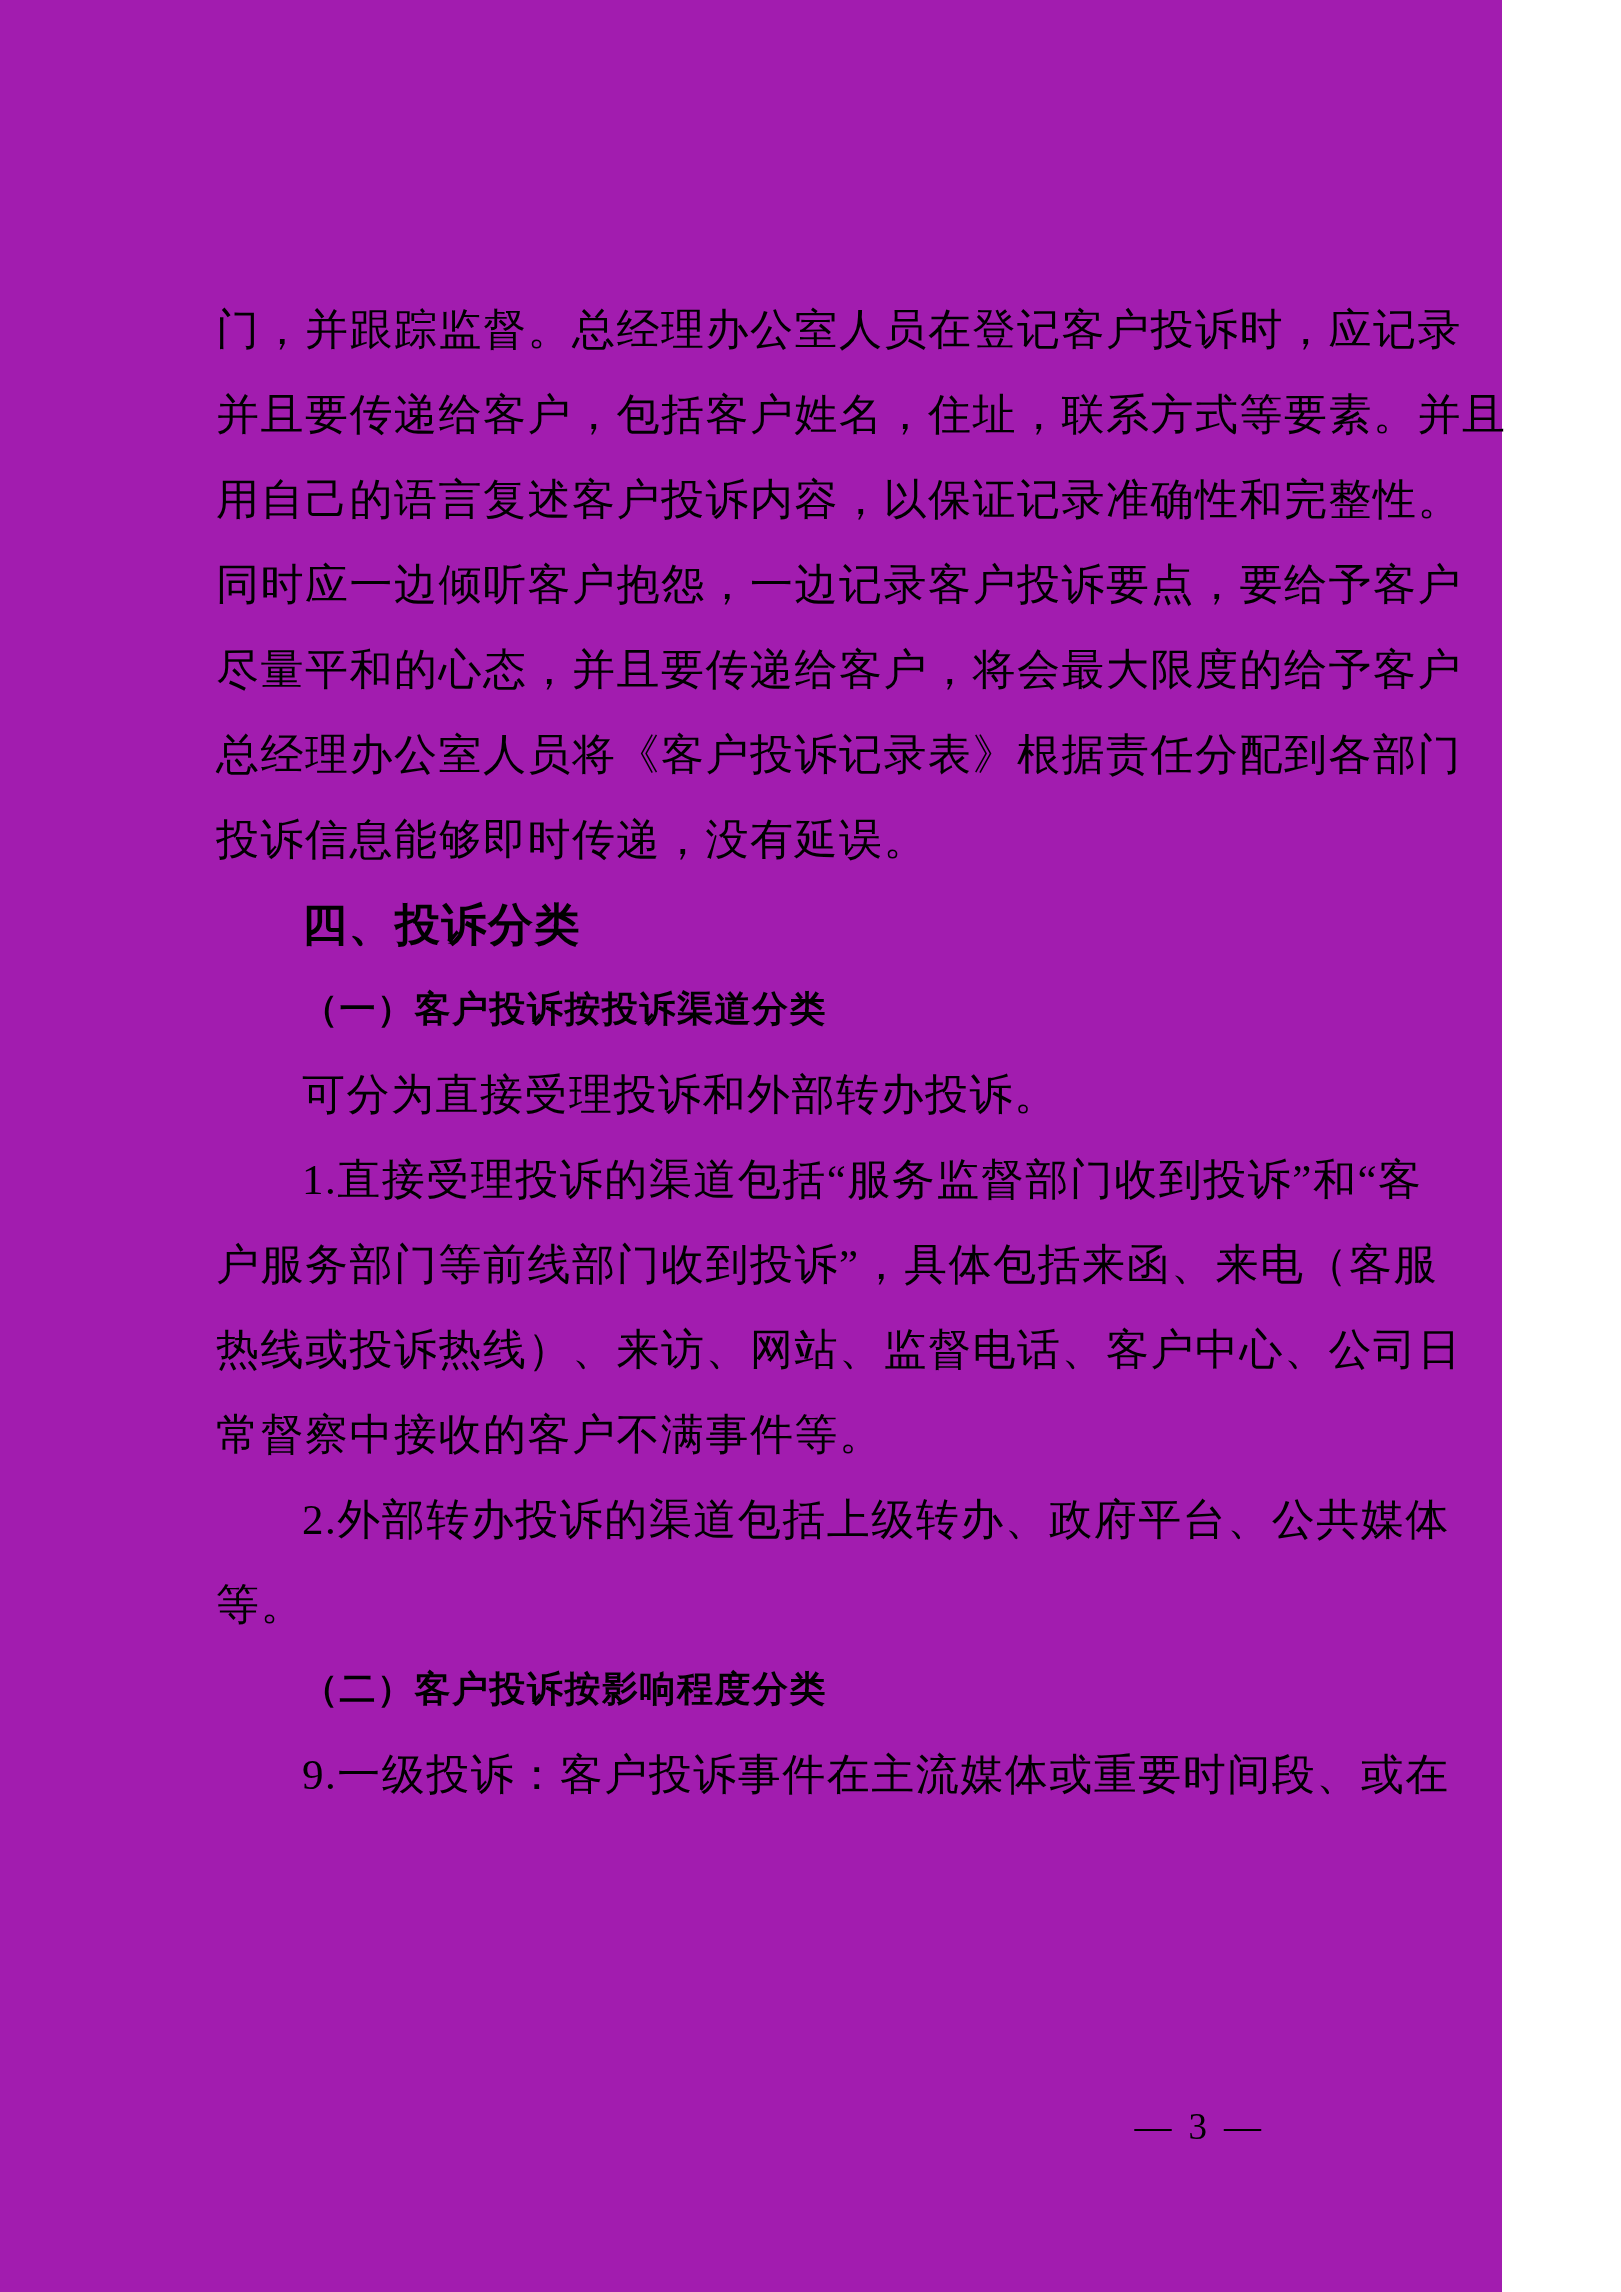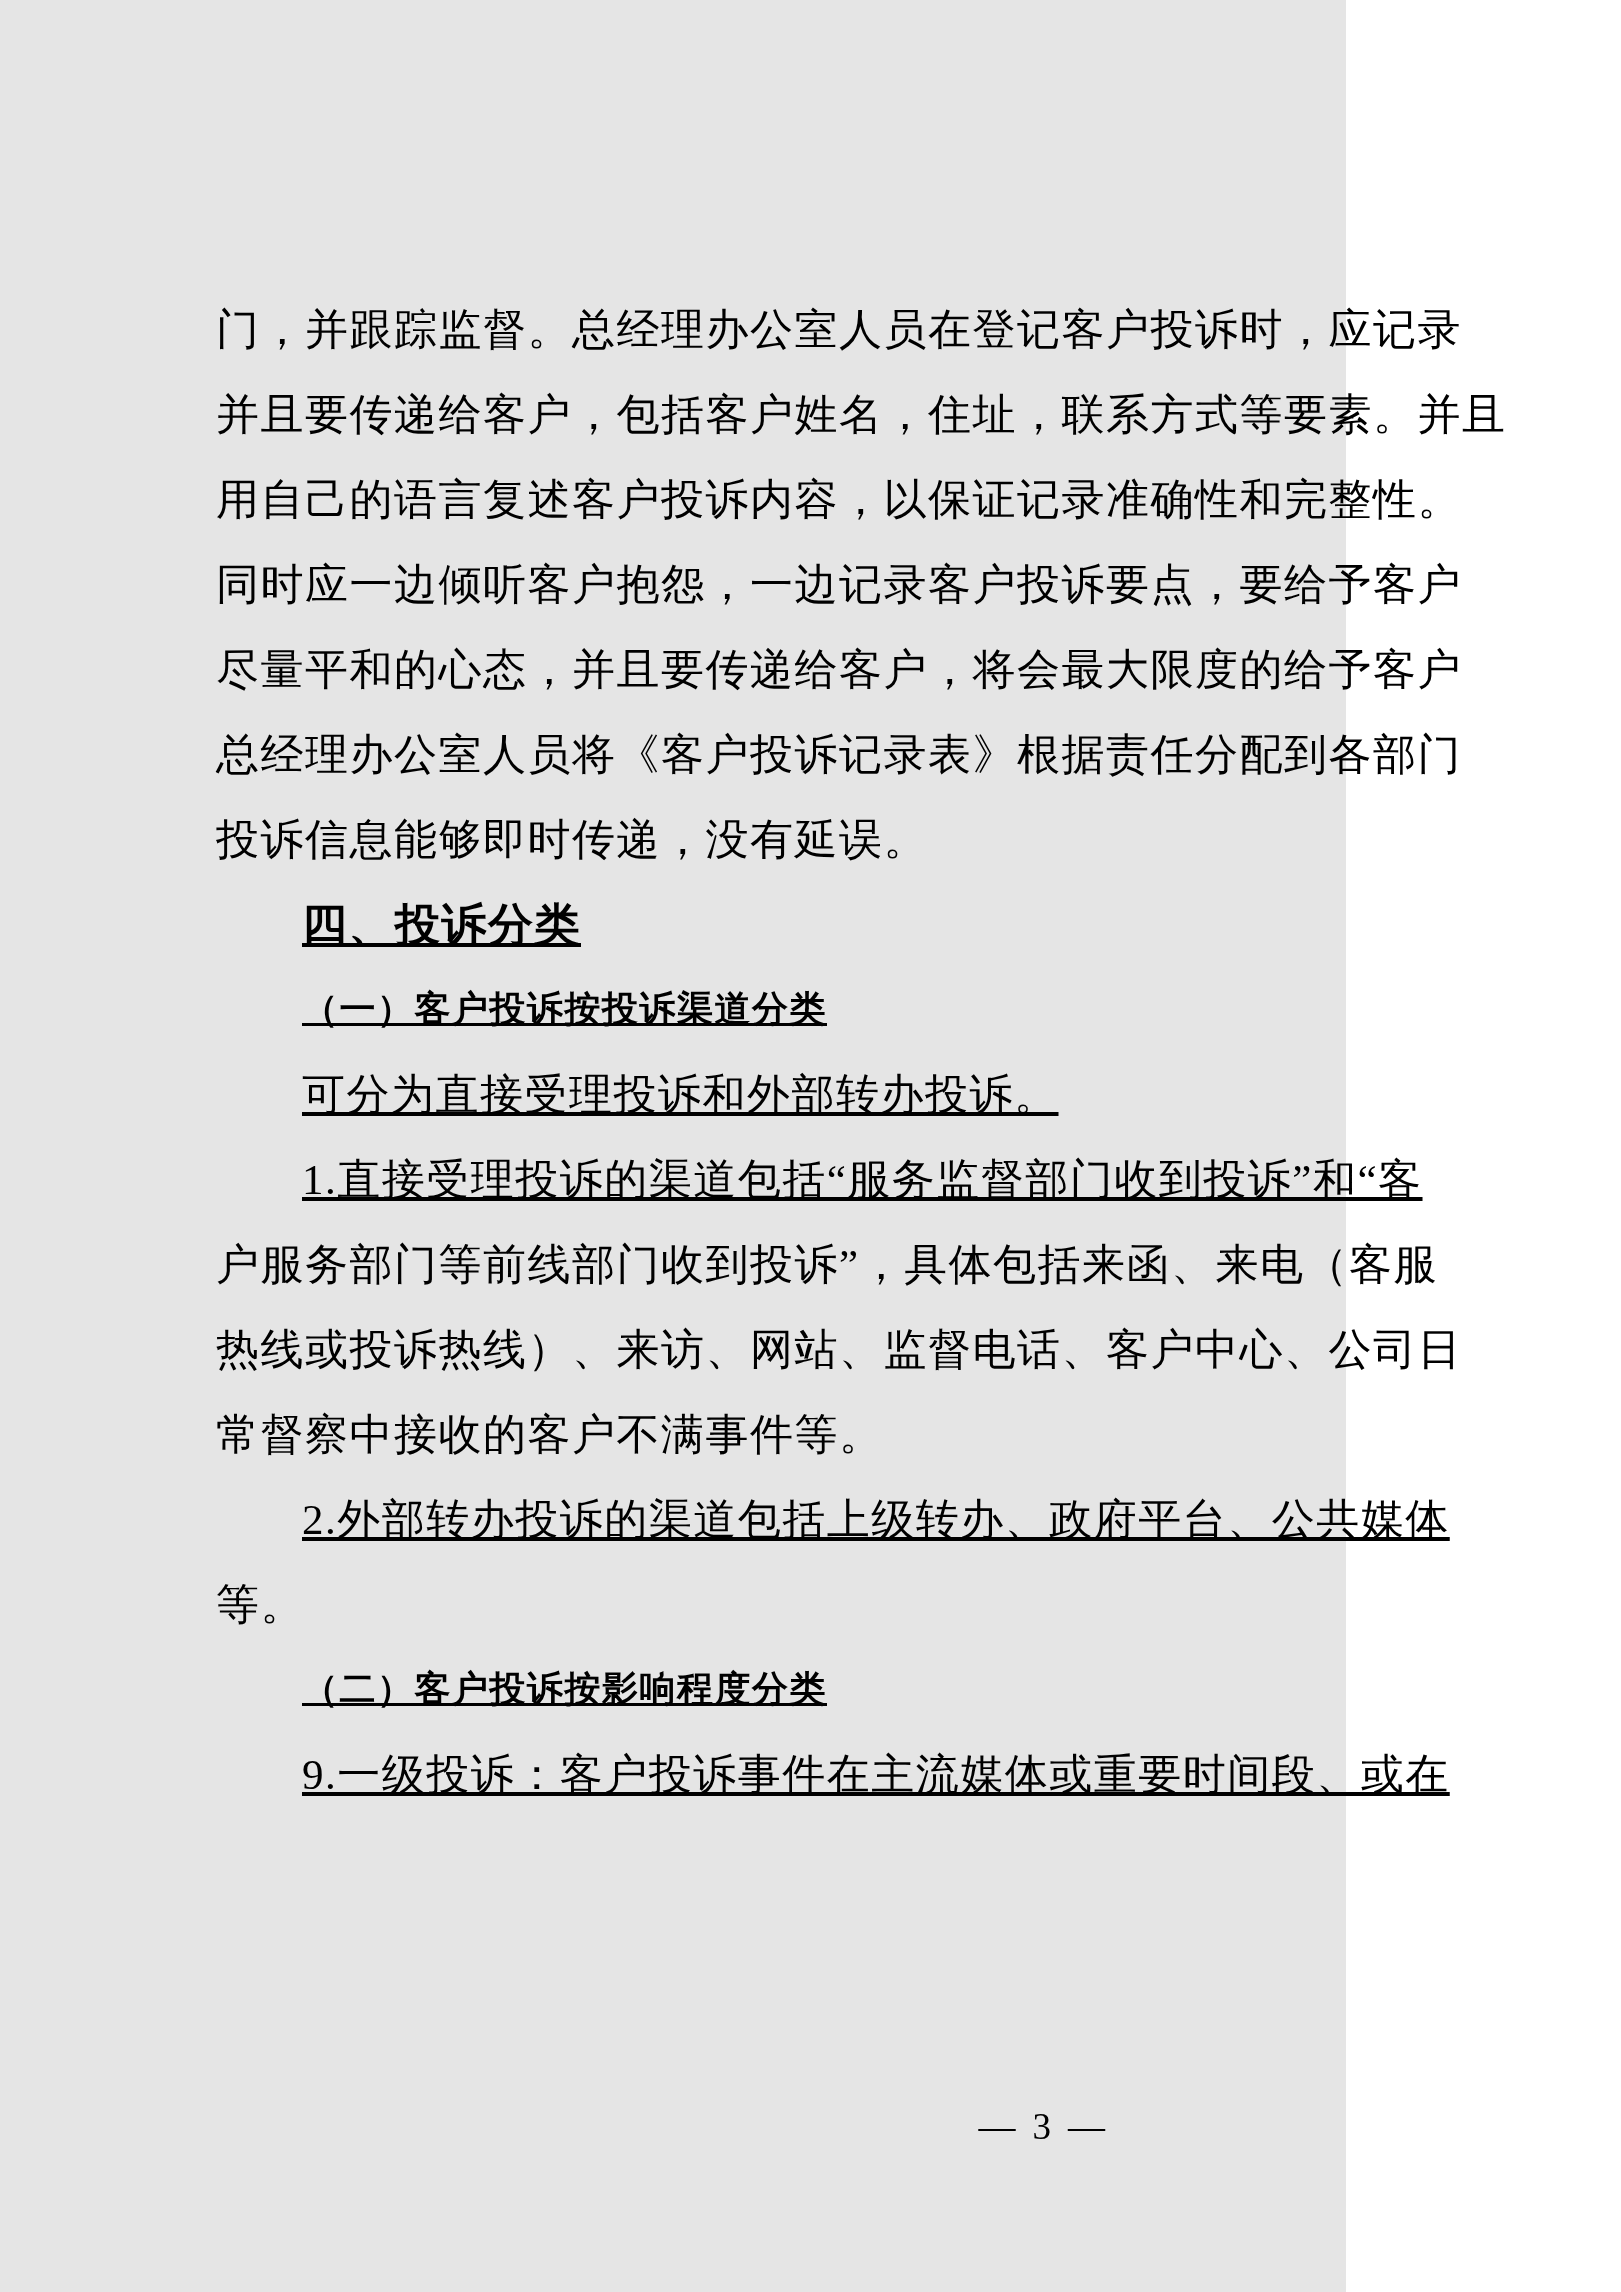--- a/index.html
+++ b/index.html
@@ -11,41 +11,40 @@
     height: 2293px;
     position: relative;
     background: #ffffff;
     font-family: "Liberation Serif", "DejaVu Serif", serif;
     color: #000000;
     overflow: hidden;
   }
   .page {
     position: absolute;
     left: 0; top: 0;
-    width: 1346px;
+    width: 1502px;
     height: 2293px;
-    background: #e5e5e5;
+    background: #a21caf;
   }
   .text-block {
     position: absolute;
     left: 216px;
     top: 287px;
     width: 1208px;
   }
   .line {
     height: 85px;
     line-height: 85px;
     font-size: 43px;
     letter-spacing: 1.5px;
     white-space: nowrap;
     font-family: "Liberation Serif", "DejaVu Serif", serif;
   }
   .line.indent {
     padding-left: 86px;
-    text-decoration: underline;
   }
   .line.heading {
     font-family: "Liberation Sans", "DejaVu Sans", sans-serif;
     font-weight: bold;
     font-size: 45px;
   }
   .line.subheading {
     font-weight: 600;
     font-size: 36px;
   }

